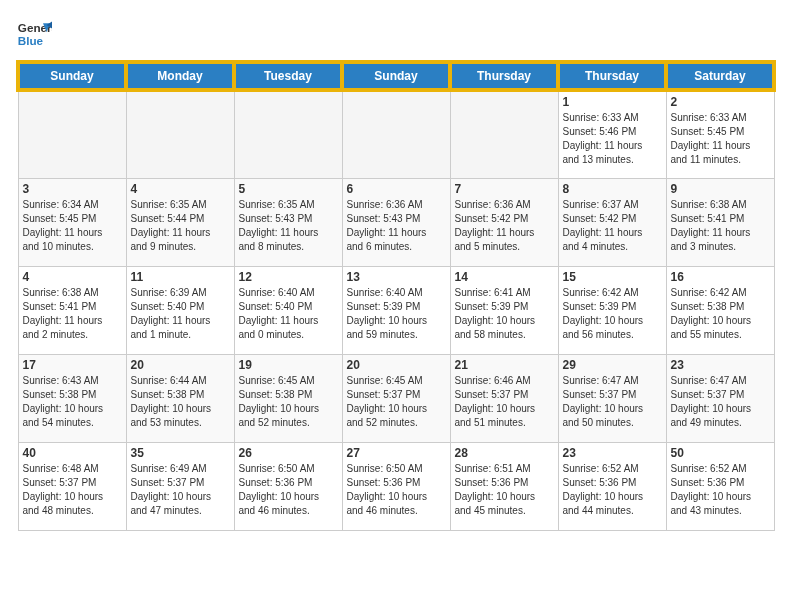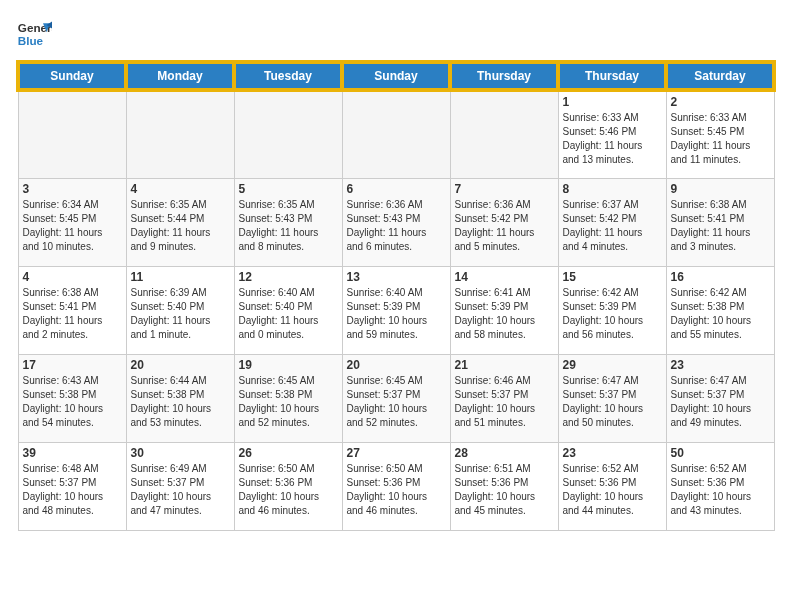--- a/index.html
+++ b/index.html
@@ -212,25 +212,25 @@
           <span class="day-num">29</span>
           <div class="day-info">Sunrise: 6:47 AM<br>Sunset: 5:37 PM<br>Daylight: 10 hours and 50 minutes.</div>
         </td>
         <td>
           <span class="day-num">23</span>
           <div class="day-info">Sunrise: 6:47 AM<br>Sunset: 5:37 PM<br>Daylight: 10 hours and 49 minutes.</div>
         </td>
       </tr>
       <tr>
         <td>
-          <span class="day-num">39</span>
+          <span class="day-num">40</span>
           <div class="day-info">Sunrise: 6:48 AM<br>Sunset: 5:37 PM<br>Daylight: 10 hours and 48 minutes.</div>
         </td>
         <td>
-          <span class="day-num">30</span>
+          <span class="day-num">35</span>
           <div class="day-info">Sunrise: 6:49 AM<br>Sunset: 5:37 PM<br>Daylight: 10 hours and 47 minutes.</div>
         </td>
         <td>
           <span class="day-num">26</span>
           <div class="day-info">Sunrise: 6:50 AM<br>Sunset: 5:36 PM<br>Daylight: 10 hours and 46 minutes.</div>
         </td>
         <td>
           <span class="day-num">27</span>
           <div class="day-info">Sunrise: 6:50 AM<br>Sunset: 5:36 PM<br>Daylight: 10 hours and 46 minutes.</div>
         </td>

